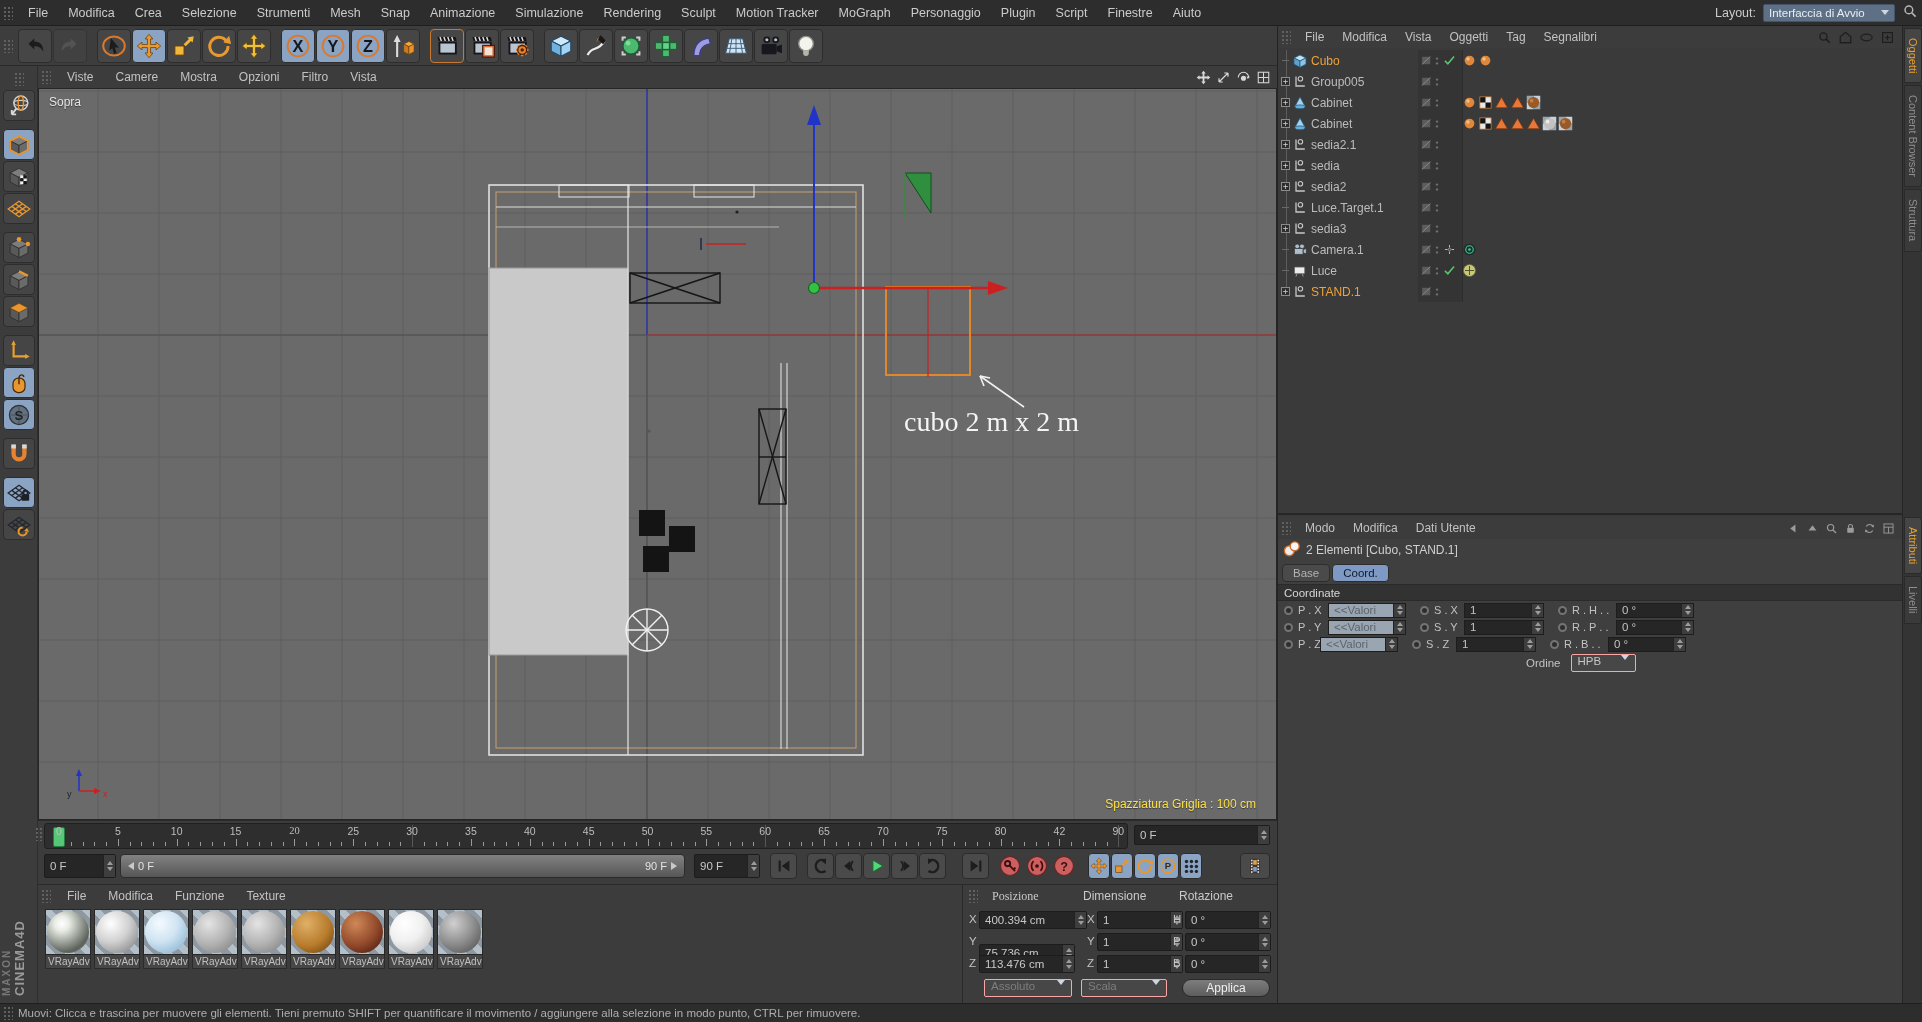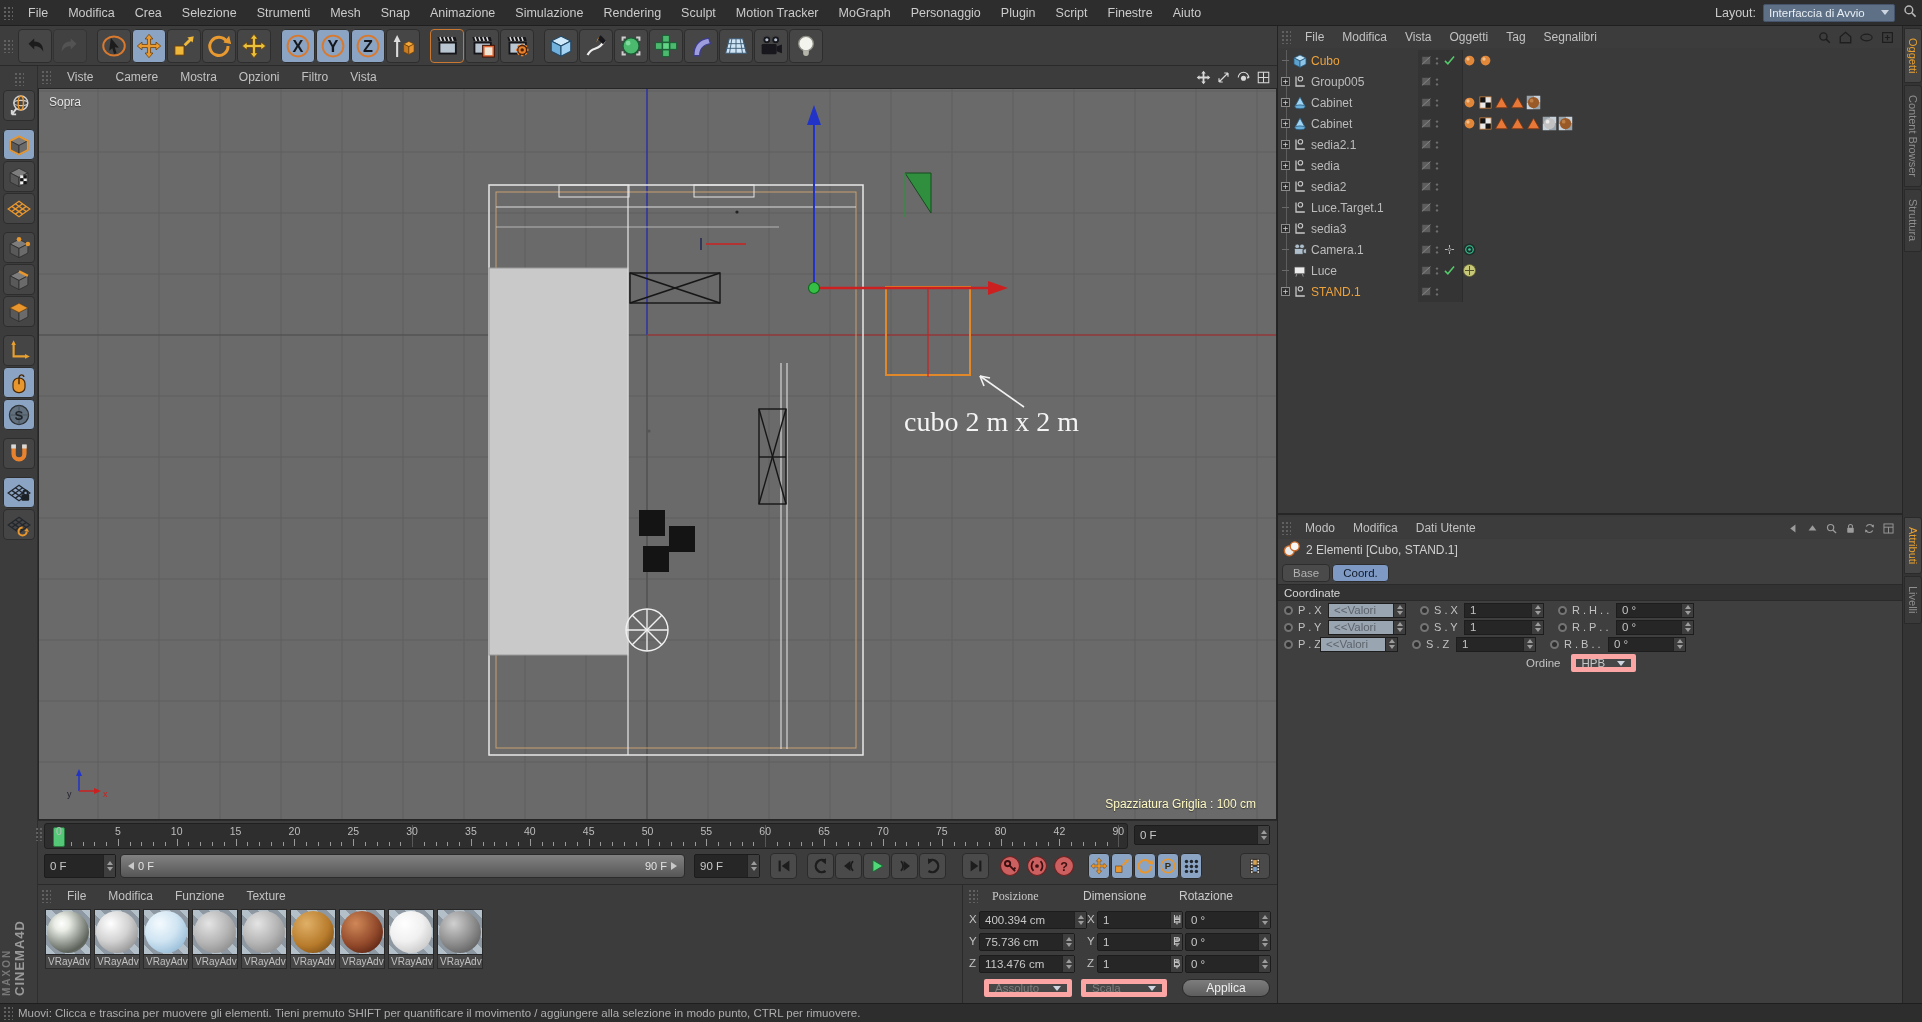--- a/index.html
+++ b/index.html
@@ -36,21 +36,21 @@
   .lbtn.active{background:#8ba4c3}
   .lsep{height:7px;flex:none}
   
   #viewport{position:absolute;left:38px;top:66px;width:1239px;height:754px;background:#3c3c3c}
   #vp-header{height:22px;display:flex;align-items:center;font-size:12px;color:#c2c2c2;padding-right:6px}
   #vp-header .menu-item{padding:0 11px}
   #vp-icons{margin-left:auto;display:flex;gap:5px}
   #vp-canvas{position:absolute;left:0;top:22px;width:1239px;height:732px;background:#6a6a6a;
     border:1px solid #262626;overflow:hidden}
   #vp-label{position:absolute;left:10px;top:6px;font-size:12px;color:#e4e4e4;text-shadow:0 1px 1px #3a3a3a}
-  #grid-label{position:absolute;right:20px;bottom:8px;font-size:12px;color:#fef9c3;text-shadow:0 1px 1px #3a3a3a}
+  #grid-label{position:absolute;right:20px;bottom:8px;font-size:12px;color:#fde047;text-shadow:0 1px 1px #3a3a3a}
   
   #timeline{position:absolute;left:38px;top:820px;width:1239px;height:64px;background:#3c3c3c;border-top:1px solid #2a2a2a}
   #ruler{position:absolute;left:6px;top:2px;width:1084px;height:26px;background:#2e2e2e;
     border:1px solid #202020;border-radius:3px}
   .rlab{position:absolute;top:1px;font-size:10.5px;color:#bdbdbd;transform:translateX(-50%)}
   .rtick{position:absolute;bottom:2px;width:1px;background:#9a9a9a}
   .rguide{position:absolute;top:1px;bottom:1px;width:1px;background:#585858}
   #playhead{position:absolute;left:8px;top:3px;width:12px;height:20px;background:#55c878;border:1px solid #2a7a42;border-radius:2px}
   .fwrap{display:flex;align-items:stretch;background:#262626;border:1px solid #1c1c1c;border-radius:2px}
   .fval{padding:0 5px;font-size:11.5px;display:flex;align-items:center;flex:1;white-space:nowrap}
@@ -88,21 +88,21 @@
   .sp-wood-light{background:radial-gradient(circle at 35% 30%,#e0b068,#b87c2c 55%,#7a4c14 88%)}
   .sp-wood-dark{background:radial-gradient(circle at 35% 30%,#d08858,#90482a 55%,#521f10 88%)}
   .sp-white{background:radial-gradient(circle at 35% 30%,#ffffff,#f0f0f0 45%,#c2c2c2 88%)}
   .sp-dark{background:radial-gradient(circle at 35% 30%,#d0d0d0,#8e8e8e 50%,#585858 88%)}
   
   #coordpanel{position:absolute;left:962px;top:884px;width:315px;height:119px;background:#3c3c3c;
     border-top:1px solid #2a2a2a;border-left:1px solid #2a2a2a;font-size:12px}
   #coordpanel .hdr{position:absolute;top:4px;color:#c9c9c9}
   .cfield{position:absolute;height:18px}
   .caxis{position:absolute;font-size:11.5px;color:#c2c2c2;top:2px}
-  .dd{background:#474747;border:5px solid #fca5a5;border-radius:2px;display:flex;align-items:center;
+  .dd{background:#474747;border:1px solid #fca5a5;border-radius:2px;display:flex;align-items:flex-start;
     justify-content:space-between;font-size:11.5px;color:#c6c6c6;padding:0 6px;position:absolute;height:18px}
   .dd.disabled{color:#7e7e7e}
   #applybtn{position:absolute;background:linear-gradient(#7d7d7d,#5d5d5d);border:1px solid #2a2a2a;
     border-radius:9px;color:#efefef;font-size:12px;display:flex;align-items:center;justify-content:center;height:18px}
   
   #rightpanel{position:absolute;left:1277px;top:26px;width:625px;height:977px;background:#3a3a3a;border-left:1px solid #232323}
   #om{position:absolute;left:0;top:0;width:625px;height:489px;border-bottom:2px solid #262626}
   #om-menu,#am-menu{height:22px;display:flex;align-items:center;font-size:12px;color:#c2c2c2;background:#3c3c3c}
   #om-menu .menu-item,#am-menu .menu-item{padding:0 9px}
   .hicons{margin-left:auto;display:flex;gap:6px;padding-right:8px}
@@ -806,21 +806,21 @@
       <div class="rtick" style="left: 1026.22px; height: 4px;"></div>
       <div class="rtick" style="left: 1037.99px; height: 4px;"></div>
       <div class="rtick" style="left: 1049.76px; height: 4px;"></div>
       <div class="rtick" style="left: 1061.53px; height: 4px;"></div>
       <div class="rtick" style="left: 1073.3px; height: 7px;"></div>
       <div class="rguide" style="left: 1073.3px;"></div>
       <div class="rlab" style="left: 14px;">0</div>
       <div class="rlab" style="left: 72.85px;">5</div>
       <div class="rlab" style="left: 131.7px;">10</div>
       <div class="rlab" style="left: 190.55px;">15</div>
-      <div class="rlab" style="left: 249.4px;">20</div>
+      <div class="rlab" style="left: 249.4px; font-family: Liberation Serif, serif;">20</div>
       <div class="rlab" style="left: 308.25px;">25</div>
       <div class="rlab" style="left: 367.1px;">30</div>
       <div class="rlab" style="left: 425.95px;">35</div>
       <div class="rlab" style="left: 484.8px;">40</div>
       <div class="rlab" style="left: 543.65px;">45</div>
       <div class="rlab" style="left: 602.5px;">50</div>
       <div class="rlab" style="left: 661.35px;">55</div>
       <div class="rlab" style="left: 720.2px;">60</div>
       <div class="rlab" style="left: 779.05px;">65</div>
       <div class="rlab" style="left: 837.9px;">70</div>
@@ -1098,21 +1098,21 @@
 <div class="hdr" style="left: 29px; font-family: Liberation Serif, serif;">Posizione</div>
     <div class="caxis" style="left: 6px; top: 28px;">X</div>
     <div class="cfield fwrap" style="left: 16px; top: 26px; width: 108px;">
       <span class="fval">400.394 cm</span>
       <span class="step">
         <i class="up"></i>
         <i class="dn"></i>
       </span>
     </div>
     <div class="caxis" style="left: 6px; top: 50px;">Y</div>
-    <div class="cfield fwrap" style="left: 16px; top: 48px; width: 96px;">
+    <div class="cfield fwrap" style="left: 16px; top: 59px; width: 96px;">
       <span class="fval">75.736 cm</span>
       <span class="step">
         <i class="up"></i>
         <i class="dn"></i>
       </span>
     </div>
     <div class="caxis" style="left: 6px; top: 72px;">Z</div>
     <div class="cfield fwrap" style="left: 16px; top: 70px; width: 96px;">
       <span class="fval">113.476 cm</span>
       <span class="step">

